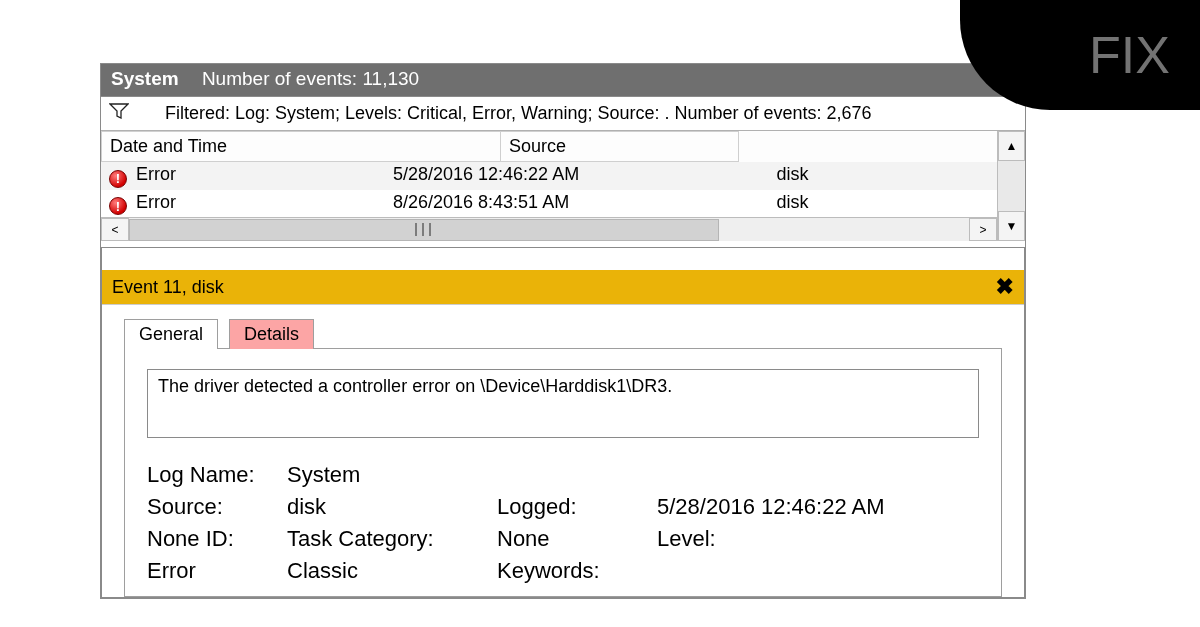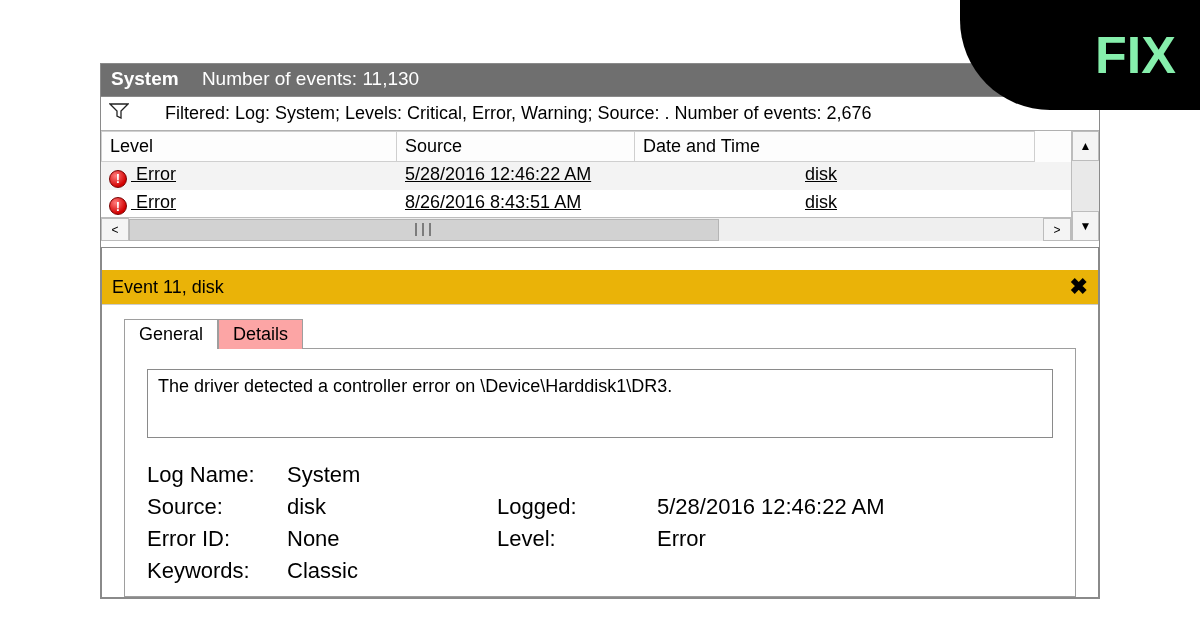--- a/index.html
+++ b/index.html
@@ -12,34 +12,34 @@
     font-size: 18px;
     color: #000;
     position: relative;
     overflow: hidden;
   }
   .fix-badge {
     position: absolute;
     top: 0; right: 0;
     width: 240px; height: 110px;
     background: #000;
-    color: #86efac;
+    color: #737373;
     font-size: 52px;
-    font-weight: 700;
+    font-weight: 400;
     display: flex;
     align-items: center;
     justify-content: flex-end;
-    padding-right: 24px;
+    padding-right: 30px;
     border-bottom-left-radius: 90px;
     z-index: 50;
   }
   .viewer {
     position: absolute;
     left: 100px; top: 63px;
-    width: 1000px;
+    width: 926px;
     border: 1px solid #8a8a8a;
   }
   .title-bar {
     background: #6f6f6f;
     color: #fff;
     padding: 4px 10px 6px 10px;
     font-size: 19px;
   }
   .title-bar .sys { font-weight: 700; margin-right: 18px; }
   .filter-row {
@@ -66,21 +66,20 @@
     border-left: none;
     padding: 4px 8px;
   }
   .col-header .cell:first-child { border-left: 1px solid #cfcfcf; }
   .c-level { width: 296px; }
   .c-dt    { width: 400px; }
   .c-src   { width: 238px; }
   .rows .row {
     display: flex;
     font-size: 18px;
-    text-decoration: underline;
   }
   .rows .row:nth-child(odd){ background: #f3f3f3; }
   .rows .cell { padding: 2px 8px; }
   .err-icon {
     width: 18px; height: 18px;
     border-radius: 50%;
     background: radial-gradient(circle at 35% 30%, #ff7d7d, #d20000 70%);
     border: 1px solid #7a0000;
     display: inline-flex; align-items: center; justify-content: center;
     color: #fff; font-weight: 700; font-size: 13px;
@@ -117,21 +116,21 @@
   }
   .detail-head {
     background:#eab308;
     display:flex; justify-content:space-between; align-items:center;
     padding: 4px 10px;
     border-bottom: 1px solid #cccccc;
     margin-top: 22px;
   }
   .close-x { font-size: 22px; font-weight: 700; }
   .tabs {
-    display:flex; gap:0; padding: 14px 8px 0 22px;
+    display:flex; gap:11px; padding: 14px 8px 0 22px;
   }
   .tab {
     border: 1px solid #9e9e9e; border-bottom: none;
     padding: 4px 14px;
     background: #fca5a5;
     position: relative;
   }
   .tab.active { background:#fff; z-index:2; }
   .tab-body {
     margin: 0 22px 0 22px;
@@ -171,23 +170,22 @@
       <svg class="funnel" viewBox="0 0 20 16">
         <path d="M1 1 L19 1 L12 8 L12 15 L8 13 L8 8 Z" fill="none" stroke="#222" stroke-width="1.3"></path>
       </svg>
     </span>
     <span>Filtered: Log: System; Levels: Critical, Error, Warning; Source: . Number of events: 2,676</span>
   </div>
 
   <div class="grid-wrap">
     <div style="margin-right:28px;">
       <div class="col-header">
-        <div class="cell c-level">Level</div>
+        <div class="cell c-dt">Date and Time</div>
         <div class="cell c-src">Source</div>
-        <div class="cell c-dt">Date and Time</div>
       </div>
       <div class="rows">
         <div class="row">
           <div class="cell c-level">
             <span class="err-icon">!</span>
             <span>Error</span>
           </div>
           <div class="cell c-dt">5/28/2016 12:46:22 AM</div>
           <div class="cell c-src">disk</div>
         </div>
@@ -230,24 +228,25 @@
         <div>Log Name:</div>
         <div>System</div>
         <div></div>
           <div></div>
 
         <div>Source:</div>
         <div>disk</div>
         <div>Logged:</div>
         <div>5/28/2016 12:46:22 AM</div>
 
-        <div>Error ID:</div>
+        <div>None ID:</div>
+        <div>Task Category:</div>
         <div>None</div>
 
         <div>Level:</div>
         <div>Error</div>
+        <div>Classic</div>
         <div>Keywords:</div>
-        <div>Classic</div>
       </div>
     </div>
   </div>
 
 </div>
 
 </body></html>

